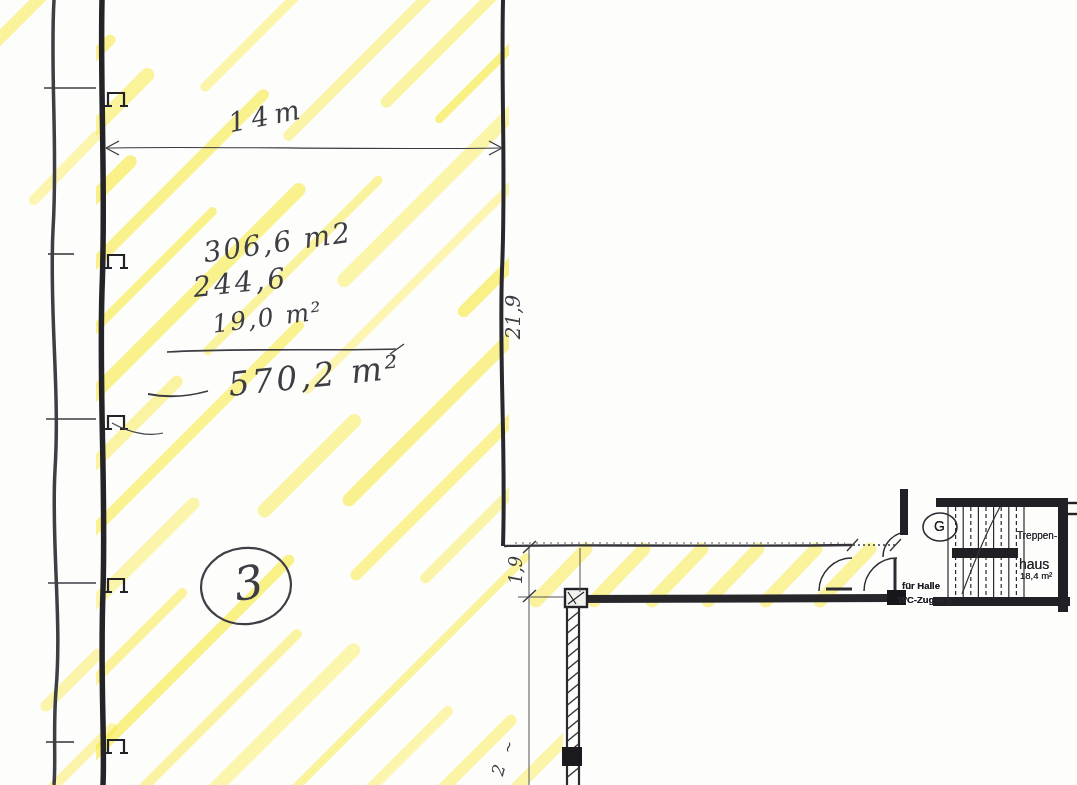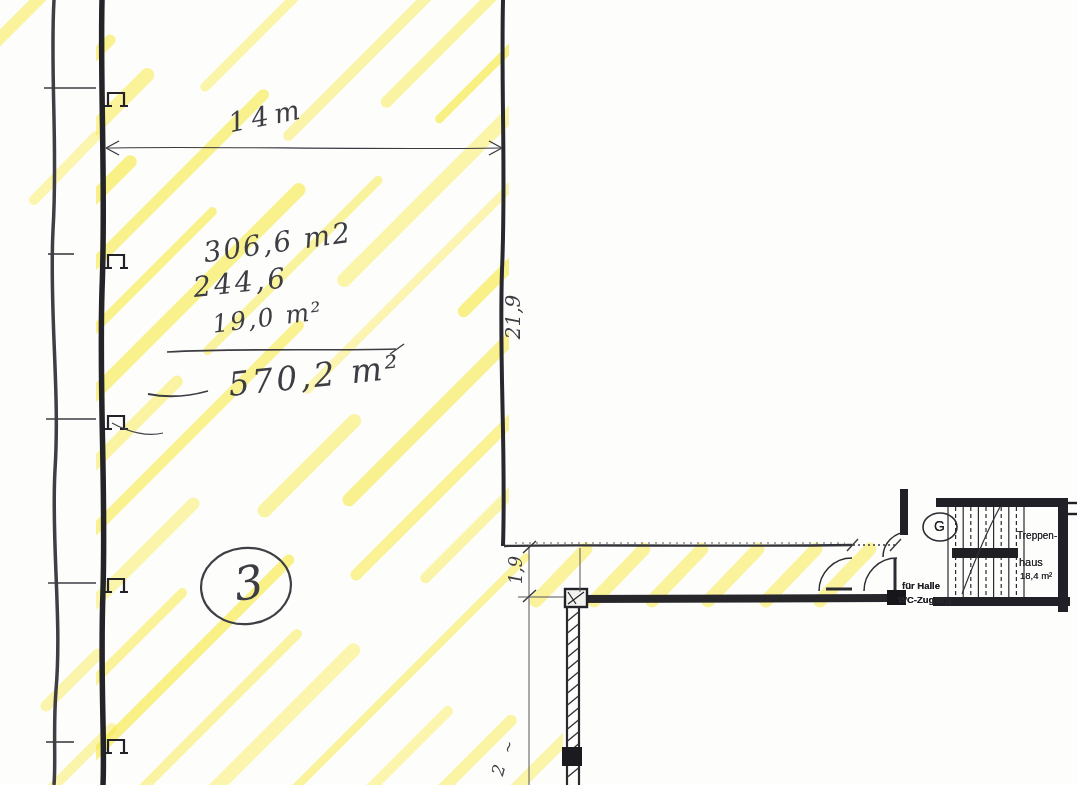--- a/index.html
+++ b/index.html
@@ -200,18 +200,18 @@
 
   <div class="txt hand vert" style="left:477px;top:306px;width:70px;height:22px;font-size:20px;text-align:center;">21,9</div>
 
   <div class="txt hand vert" style="left:492px;top:561px;width:44px;height:18px;font-size:18px;text-align:center;">1,9</div>
 
   <div class="txt hand" style="left:502px;top:738px;font-size:15px;transform:rotate(-75deg);">~</div>
   <div class="txt hand" style="left:493px;top:760px;font-size:17px;transform:rotate(-75deg);">2</div>
 
   <div class="txt print" style="left:934px;top:518px;font-size:14px;">G</div>
   <div class="txt print" style="left:1017px;top:530px;font-size:10px;">Treppen-</div>
-  <div class="txt print" style="left:1019px;top:556px;font-size:11px;">haus</div>
+  <div class="txt print" style="left:1019px;top:556px;font-size:14px;">haus</div>
   <div class="txt print" style="left:1020px;top:570px;font-size:9.5px;">18,4 m²</div>
   <div class="txt print" style="left:898px;top:566px;font-size:9.5px;font-weight:bold;margin-top:28px;">WC-Zugang</div>
   <div class="txt print" style="left:902px;top:580px;font-size:9.5px;font-weight:bold;text-align:right;">für Halle</div>
 
 </div>
 
 </body></html>

